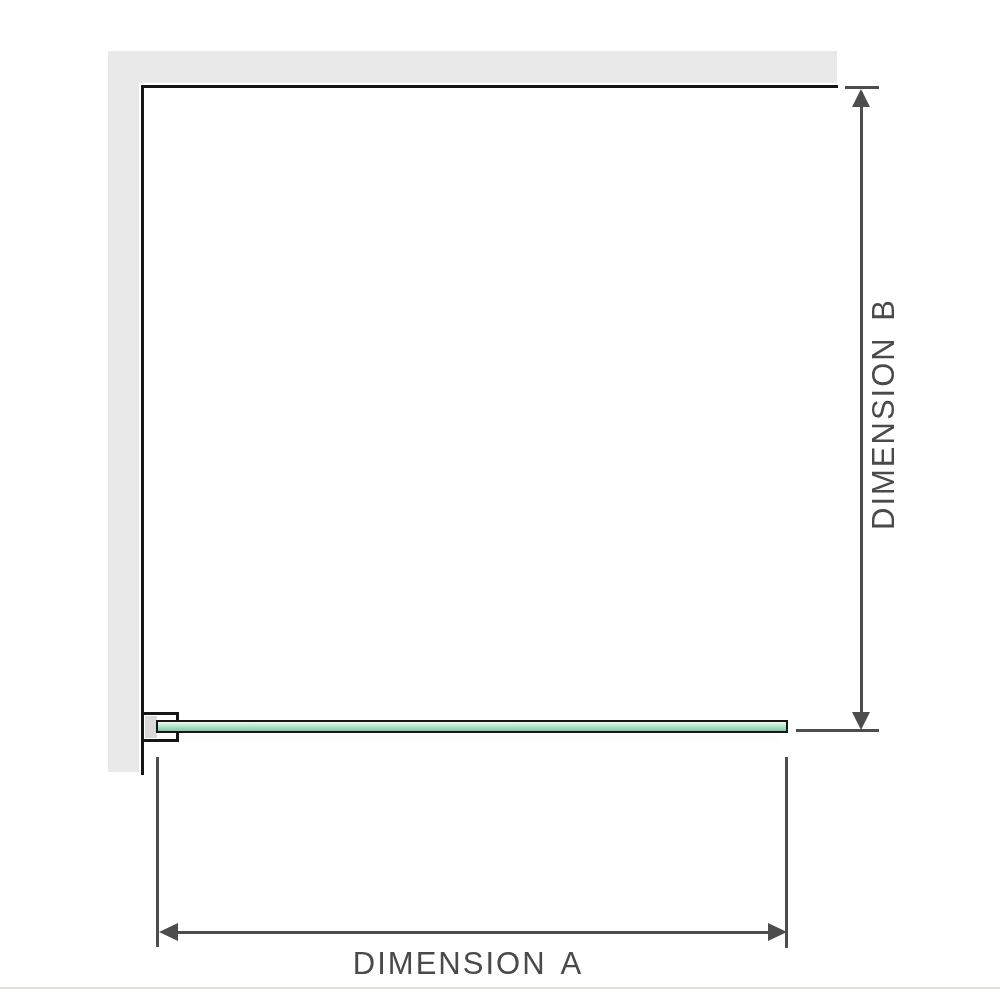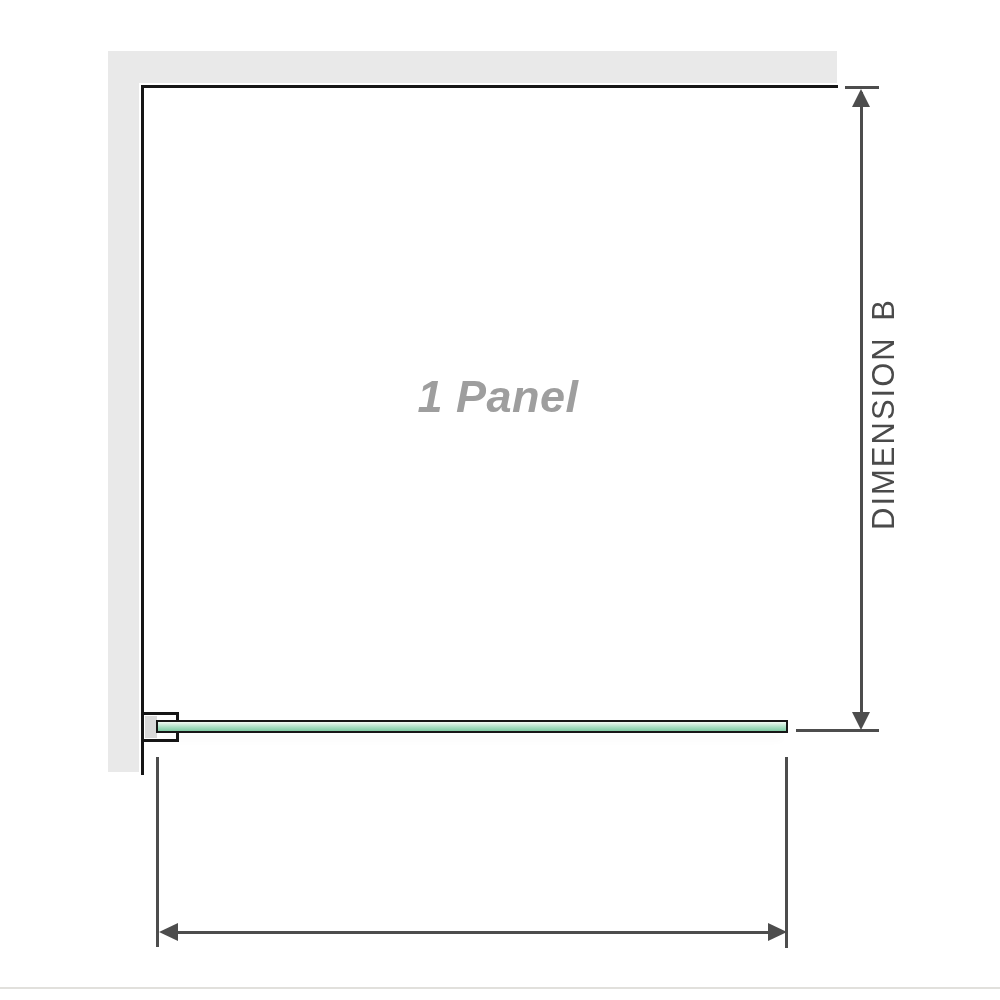--- a/index.html
+++ b/index.html
@@ -117,34 +117,34 @@
 <body>
 
 <div class="stage">
 
   <div class="abs wall-top"></div>
   <div class="abs wall-left"></div>
 
   <div class="abs edge-top"></div>
   <div class="abs edge-left"></div>
 
-  <div class="abs panel-label">1 Panel</div>
 
   <div class="abs bracket"></div>
   <div class="abs bracket-pad"></div>
   <div class="abs glass"></div>
 
   <div class="abs dim dimb-tick-top"></div>
   <div class="abs dim dimb-tick-bottom"></div>
   <div class="abs dim dimb-line"></div>
   <div class="abs tri tri-up"></div>
   <div class="abs tri tri-down"></div>
   <div class="abs dim-label dimb-label">DIMENSION B</div>
 
   <div class="abs dim dima-tick-left"></div>
   <div class="abs dim dima-tick-right"></div>
   <div class="abs dim dima-line"></div>
   <div class="abs tri tri-left"></div>
   <div class="abs tri tri-right"></div>
+  <div class="abs dim-label dima-label">DIMENSION A</div>
 
   <div class="abs page-rule"></div>
 
 </div>
 
 </body></html>

